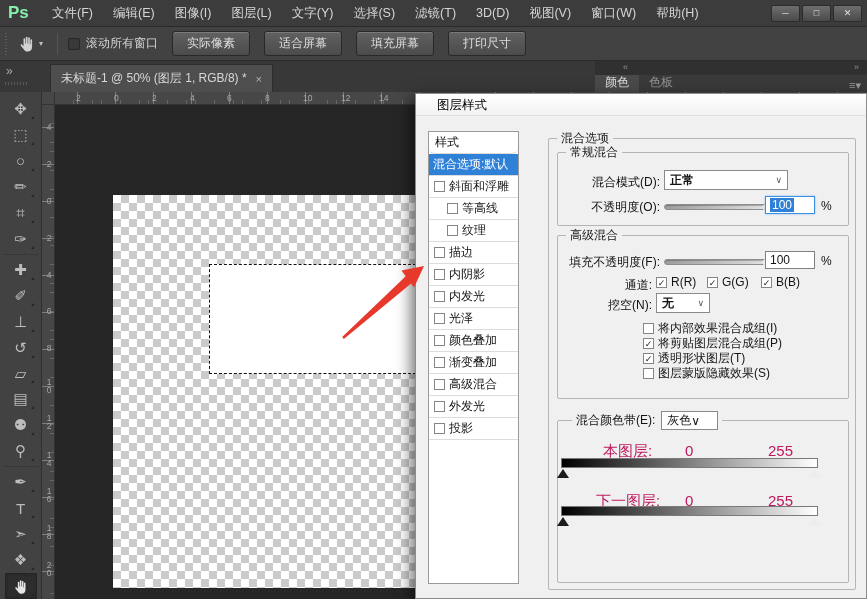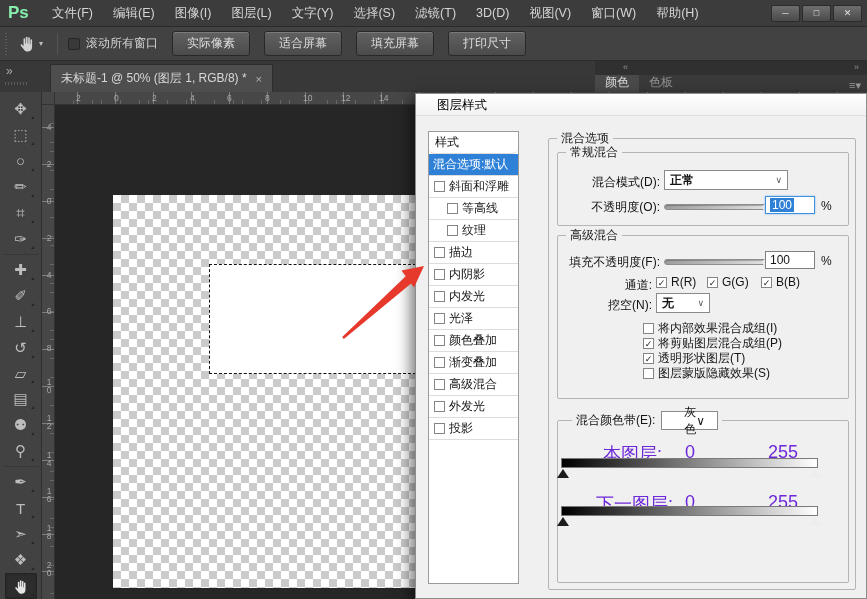--- a/index.html
+++ b/index.html
@@ -94,23 +94,23 @@
   .thumb { position:absolute; right:-7px; top:-4px; width:13px; height:12px; background:#ececec; clip-path:polygon(50% 0,100% 45%,78% 100%,22% 100%,0 45%); filter:drop-shadow(0 0 1px #555); }
   .field { position:absolute; width:50px; height:18px; background:#fff; border:1px solid #7f7f7f; line-height:16px; padding-left:4px; font-size:12px; }
   .field.focus { border-color:#3d8fe0; box-shadow:0 0 2px #8cbcec; }
   .field .sel { background:#2f80d7; color:#fff; padding:0 2px; }
   .pct { position:absolute; font-size:12px; color:#111; }
   .chk-row { position:absolute; display:flex; align-items:center; gap:4px; font-size:12px; white-space:nowrap; }
   .gbar { position:absolute; width:257px; height:10px; border:1px solid #7a7a7a; background:linear-gradient(to right,#000,#fff); }
   .gtri { position:absolute; width:12px; height:9px; clip-path:polygon(50% 0,100% 100%,0 100%); filter:drop-shadow(0 0 1px #444); }
   .gtri.dark { background:#1c1c1c; }
   .gtri.light { background:#ededed; }
-  .bif-num { position:absolute; font-size:18px; color:#6d28d9; }
+  .bif-num { position:absolute; font-size:15px; color:#be185d; }
   .bif-legendrow { position:absolute; top:-10px; left:14px; display:flex; align-items:center; gap:6px; background:#f0f0f0; padding:0 4px; }
-  .bif-legendrow .combo2 { position:static; height:19px; width:57px; background:#fff; border:1px solid #8a8a8a; display:flex; align-items:center; padding:0 22px; }
+  .bif-legendrow .combo2 { position:static; height:19px; width:57px; background:#fff; border:1px solid #8a8a8a; display:flex; align-items:center; padding:0 5px; }
 </style>
 </head>
 <body>
 
 <div class="app">
 
   <div class="menubar">
     <span class="logo">Ps</span>
     <span class="menu-item">文件(F)</span>
     <span class="menu-item">编辑(E)</span>

